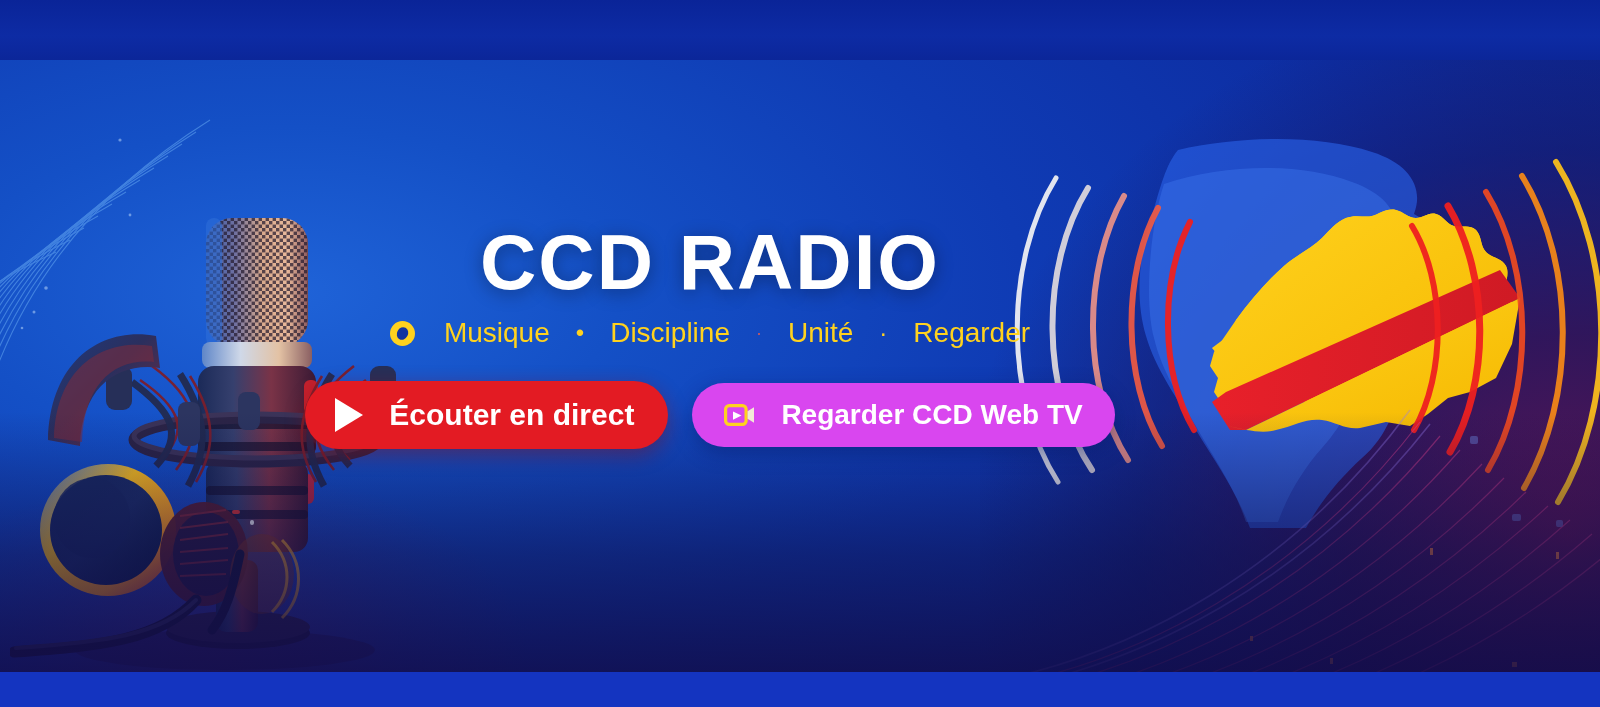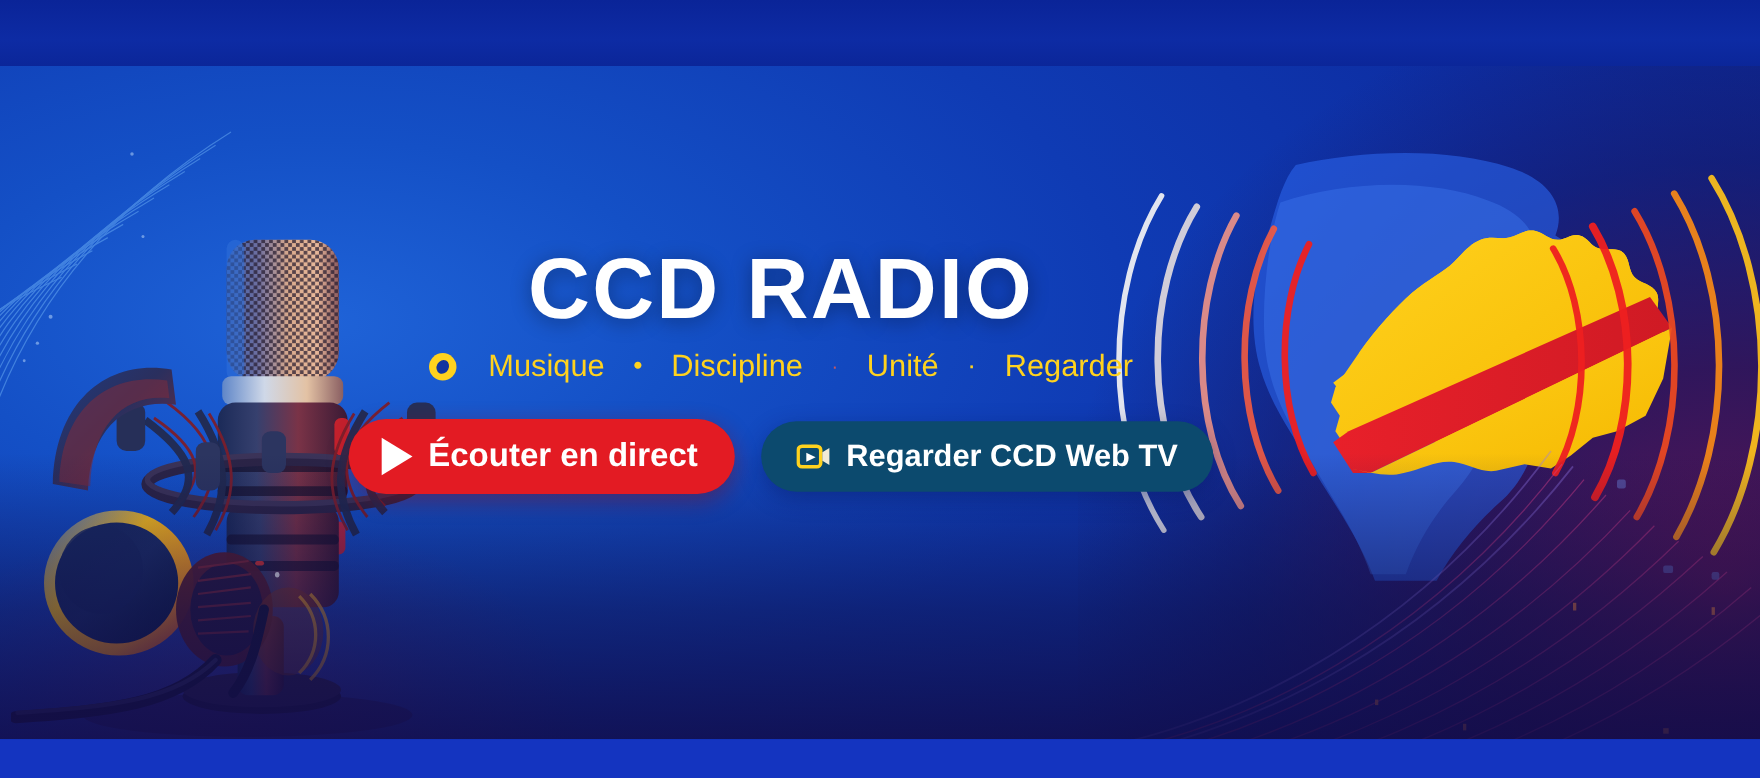--- a/index.html
+++ b/index.html
@@ -94,34 +94,34 @@
     background:#12349f;transform:rotate(28deg);
   }
   .motto{
     font-size:33px;font-weight:bold;color:#ffd21e;
     margin:0 0 40px 0;letter-spacing:.3px;white-space:nowrap;
     text-shadow:0 2px 10px rgba(0,0,0,.3);
   }
   .cta-row{display:flex;align-items:center;gap:24px;}
 
   .btn{
-    display:flex;align-items:center;gap:14px;
+    display:flex;align-items:center;gap:26px;
     border:none;cursor:pointer;
     border-radius:42px;
     font-family:inherit;
     white-space:nowrap;
   }
   .btn-listen{
     background:#e31b23;color:#ffffff;
     padding:17px 34px 17px 30px;
     font-size:30px;font-weight:bold;
     box-shadow:0 6px 20px rgba(140,10,18,.45);
   }
   .btn-watch{
-    background:#0c4a6e;color:#ffffff;
+    background:#d946ef;color:#ffffff;
     padding:16px 32px;
     font-size:28px;font-weight:bold;
     box-shadow:0 6px 20px rgba(8,25,100,.45);
   }
   .play-tri{
     width:0;height:0;flex:0 0 auto;
     border-left:28px solid #ffffff;
     border-top:17px solid transparent;
     border-bottom:17px solid transparent;
   }

